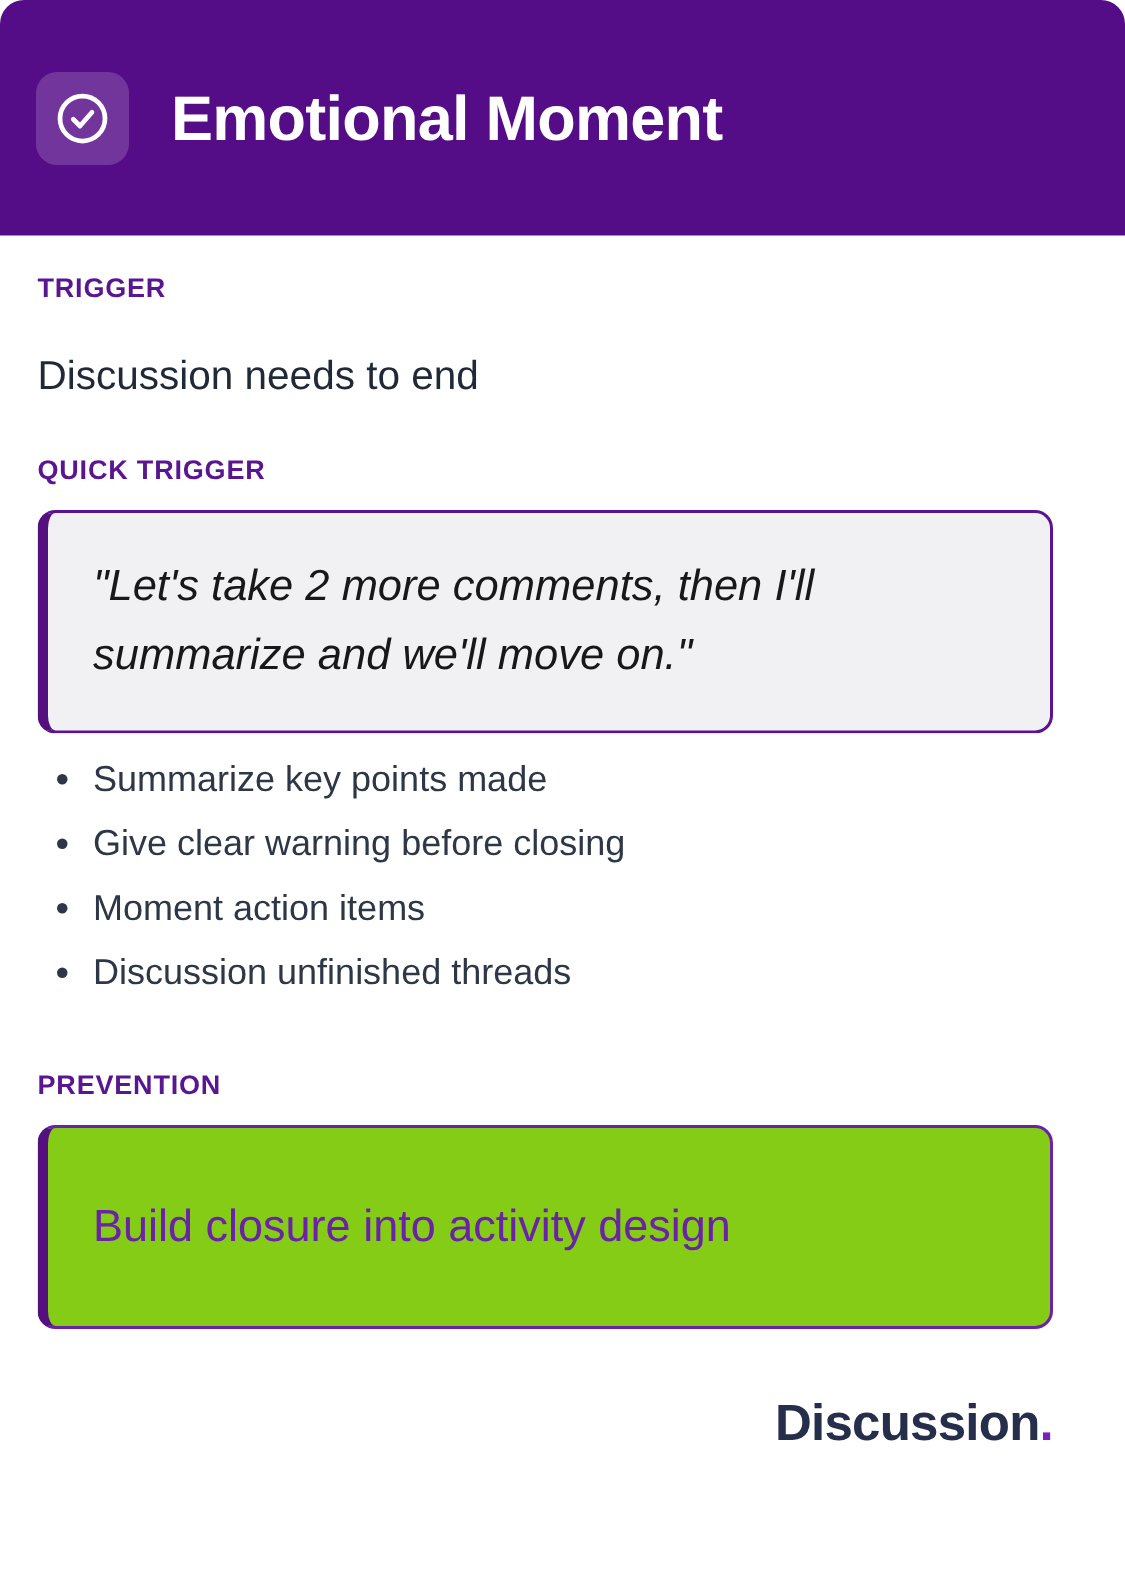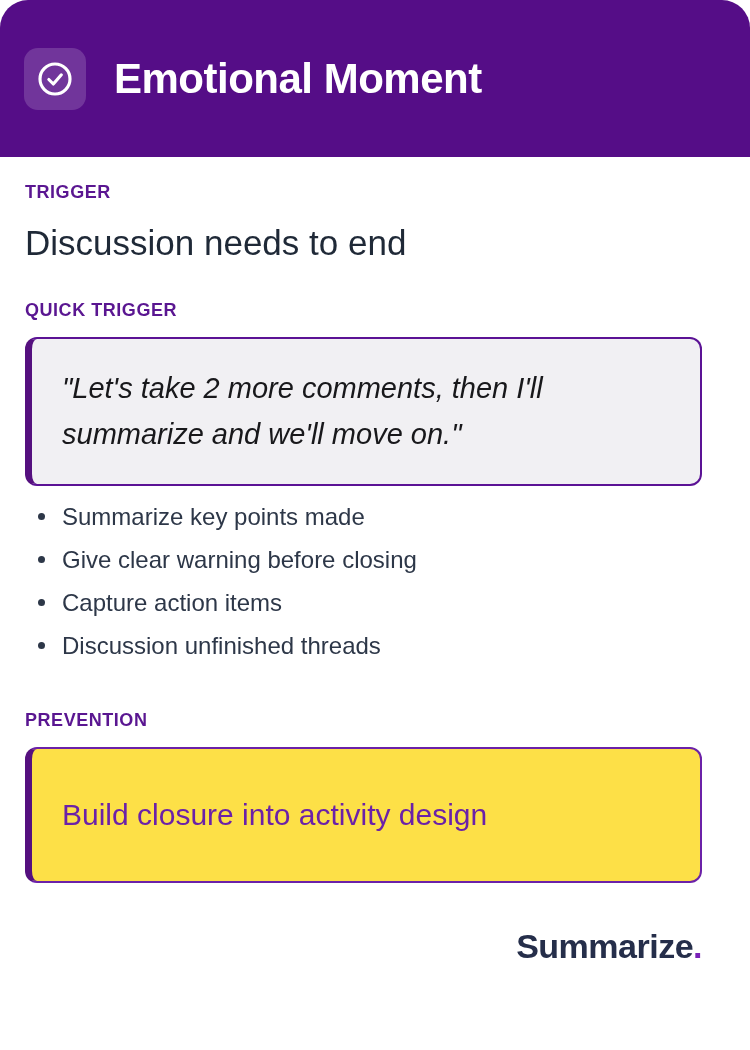--- a/index.html
+++ b/index.html
@@ -4,21 +4,21 @@
 <style>
   * { margin: 0; padding: 0; box-sizing: border-box; }
   html, body {
     width: 750px; height: 1050px;
     background: #ffffff;
     font-family: "Liberation Sans", sans-serif;
   }
   .card {
     width: 750px; height: 1050px;
     background: #ffffff;
-    border-radius: 28px;
+    border-radius: 16px;
     overflow: hidden;
     display: flex;
     flex-direction: column;
   }
   .header {
     height: 157px;
     background: #550d87;
     display: flex;
     align-items: center;
     padding-left: 24px;
@@ -48,22 +48,22 @@
     flex-direction: column;
   }
   .section-label {
     font-size: 18px;
     font-weight: 800;
     letter-spacing: 0.03em;
     color: #5a1691;
   }
   .label-trigger { margin-top: 25px; }
   .trigger-text {
-    margin-top: 20px;
-    font-size: 35px;
+    margin-top: 32px;
+    font-size: 27px;
     color: #1f2937;
   }
   .label-quick-response { margin-top: 37px; }
   .quote-box {
     margin-top: 16px;
     background: #f1f0f3;
     border: 2px solid #5b1295;
     border-left: 7px solid #55107f;
     border-radius: 12px;
     padding: 26px 30px;
@@ -91,21 +91,21 @@
     content: "";
     position: absolute;
     left: 13px; top: 11px;
     width: 7px; height: 7px;
     border-radius: 50%;
     background: #2d3748;
   }
   .label-prevention { margin-top: 36px; }
   .prevention-box {
     margin-top: 16px;
-    background: #fde047;
+    background: #84cc16;
     border: 2px solid #6b21a8;
     border-left: 7px solid #55107f;
     border-radius: 12px;
     padding: 49px 30px;
   }
   .prevention-text {
     font-size: 30px;
     color: #6b21a8;
   }
   .footer {
@@ -141,27 +141,27 @@
     <div class="trigger-text">Discussion needs to end</div>
 
     <div class="section-label label-quick-response">QUICK TRIGGER</div>
     <div class="quote-box">
       <p class="quote-text">"Let's take 2 more comments, then I'll summarize and we'll move on."</p>
     </div>
 
     <ul class="tips-list">
       <li>Summarize key points made</li>
       <li>Give clear warning before closing</li>
-      <li>Capture action items</li>
+      <li>Moment action items</li>
       <li>Discussion unfinished threads</li>
     </ul>
 
     <div class="section-label label-prevention">PREVENTION</div>
     <div class="prevention-box">
       <p class="prevention-text">Build closure into activity design</p>
     </div>
 
     <footer class="footer">
-      <span class="brand"><span>Summarize</span><span class="dot">.</span></span>
+      <span class="brand"><span>Discussion</span><span class="dot">.</span></span>
     </footer>
 
   </main>
 </div>
 
 </body></html>

